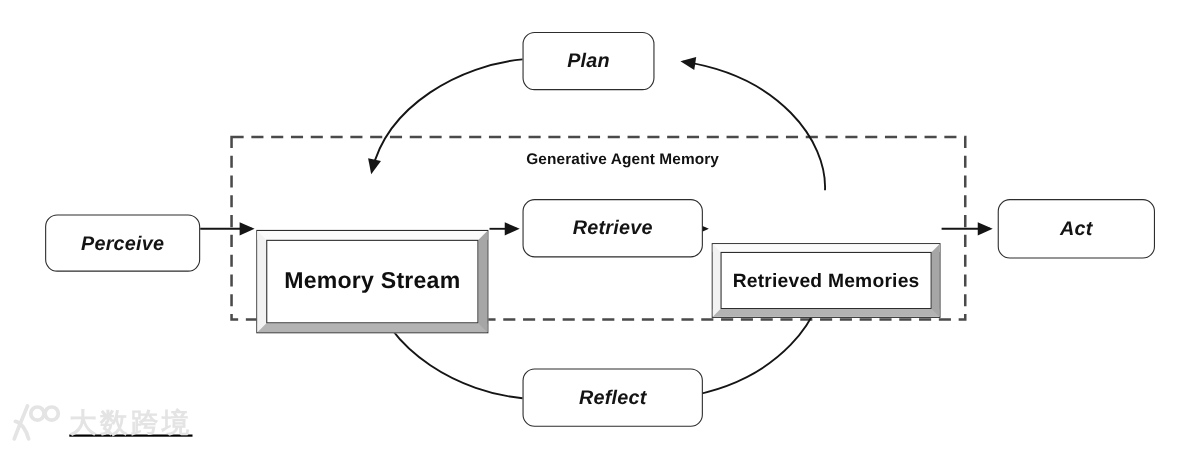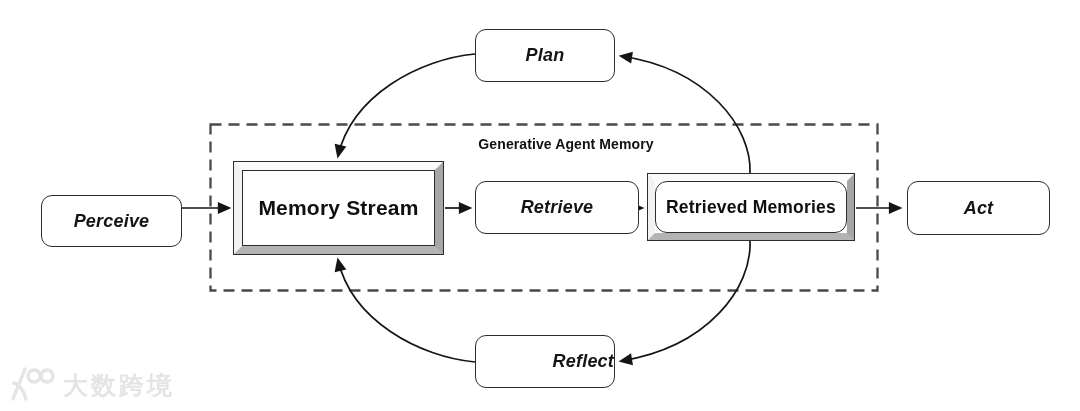--- a/index.html
+++ b/index.html
@@ -42,20 +42,21 @@
     color: #141414;
     letter-spacing: 0.2px;
   }
   
   .frame3d {
     position: absolute;
     box-sizing: border-box;
     border: 1.5px solid #2d2d2d;
     background: #ffffff;
     z-index: 2;
+    margin-top: 48px;
   }
   .frame3d .bevel {
     position: absolute;
     inset: 0;
     box-sizing: border-box;
     border-style: solid;
     border-color: #fbfbfb #a6a6a6 #b3b3b3 #f2f2f2;
   }
   .frame3d .core {
     position: absolute;
@@ -68,21 +69,21 @@
   }
   .frame3d .lbl {
     font-weight: bold;
     color: #0f0f0f;
     letter-spacing: 0.2px;
   }
   #memory-stream .bevel { border-width: 8px; }
   #memory-stream .core { inset: 8px; }
   #memory-stream .lbl { font-size: 21px; }
   #retrieved-memories .bevel { border-width: 7px; }
-  #retrieved-memories .core { inset: 7px; border-radius: 12px; }
+  #retrieved-memories .core { inset: 7px; }
   #retrieved-memories .lbl { font-size: 17.5px; }
   
   .boundary-label {
     position: absolute;
     left: 466px;
     top: 136px;
     width: 200px;
     text-align: center;
     font-size: 14px;
     font-weight: bold;
@@ -93,20 +94,21 @@
   
   .watermark {
     position: absolute;
     left: 10px;
     top: 366px;
     display: flex;
     align-items: center;
     gap: 7px;
     z-index: 3;
     pointer-events: none;
+    text-decoration: underline;
   }
   .watermark .wm-text {
     font-size: 25px;
     font-weight: bold;
     color: #e4e4e4;
     letter-spacing: 3px;
     line-height: 1;
   }
 </style>
 </head>
@@ -133,29 +135,29 @@
     <path d="M 750 241 C 752 288, 708 347, 621 361" fill="none" stroke="#151515" stroke-width="1.7" marker-end="url(#arrow)"></path>
     <path d="M 475 362 C 420 357, 352 321, 338 260" fill="none" stroke="#151515" stroke-width="1.7" marker-end="url(#arrow)"></path>
   </svg>
 
   <div class="boundary-label">Generative Agent Memory</div>
 
   <div class="node" style="left:41px; top:195px; width:141px; height:52px;">
     <span class="lbl">Perceive</span>
   </div>
 
-  <div class="node" style="left:475px; top:29px; width:140px; height:53px;">
+  <div class="node" style="left:475px; top:29px; width:120px; height:53px;">
     <span class="lbl">Plan</span>
   </div>
 
   <div class="node" style="left:475px; top:181px; width:164px; height:53px;">
     <span class="lbl">Retrieve</span>
   </div>
 
-  <div class="node" style="left:475px; top:335px; width:140px; height:53px;justify-content:flex-end;">
+  <div class="node" style="left:475px; top:335px; width:164px; height:53px;">
     <span class="lbl">Reflect</span>
   </div>
 
   <div class="node" style="left:907px; top:181px; width:143px; height:54px;justify-content:center;">
     <span class="lbl">Act</span>
   </div>
 
   <div class="frame3d" id="memory-stream" style="left:233px; top:161px; width:211px; height:94px;">
     <div class="bevel"></div>
     <div class="core">

